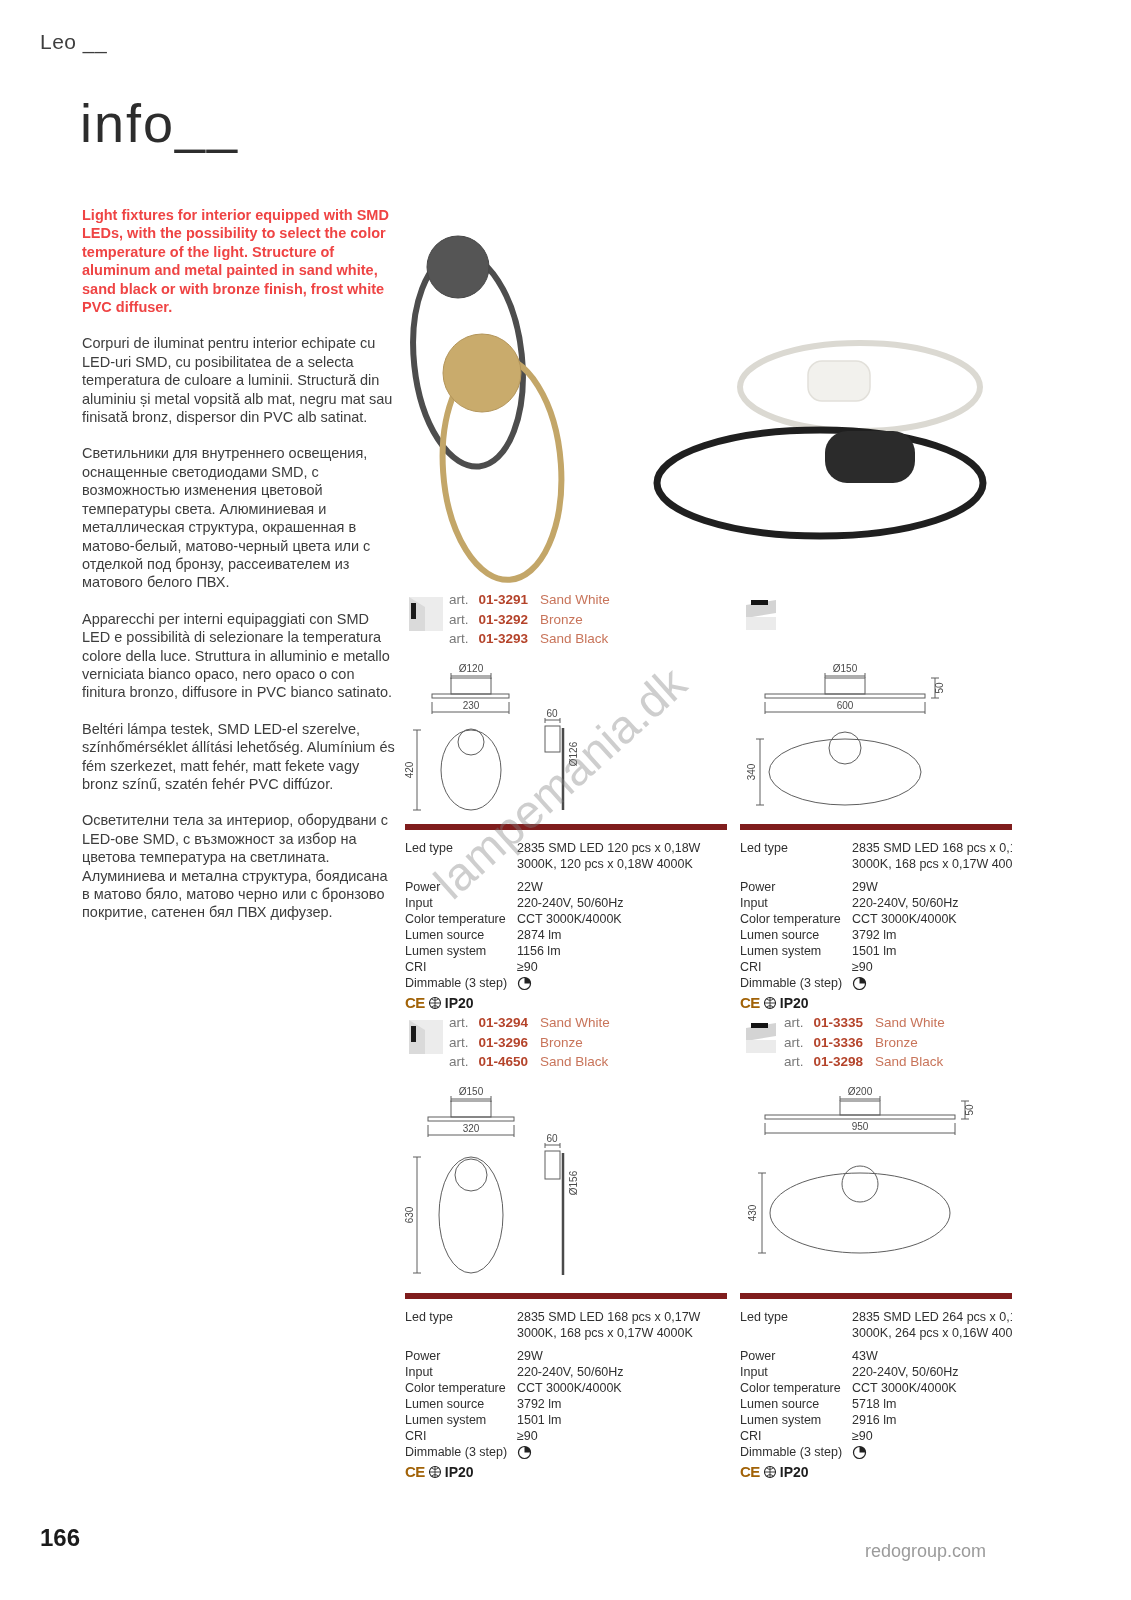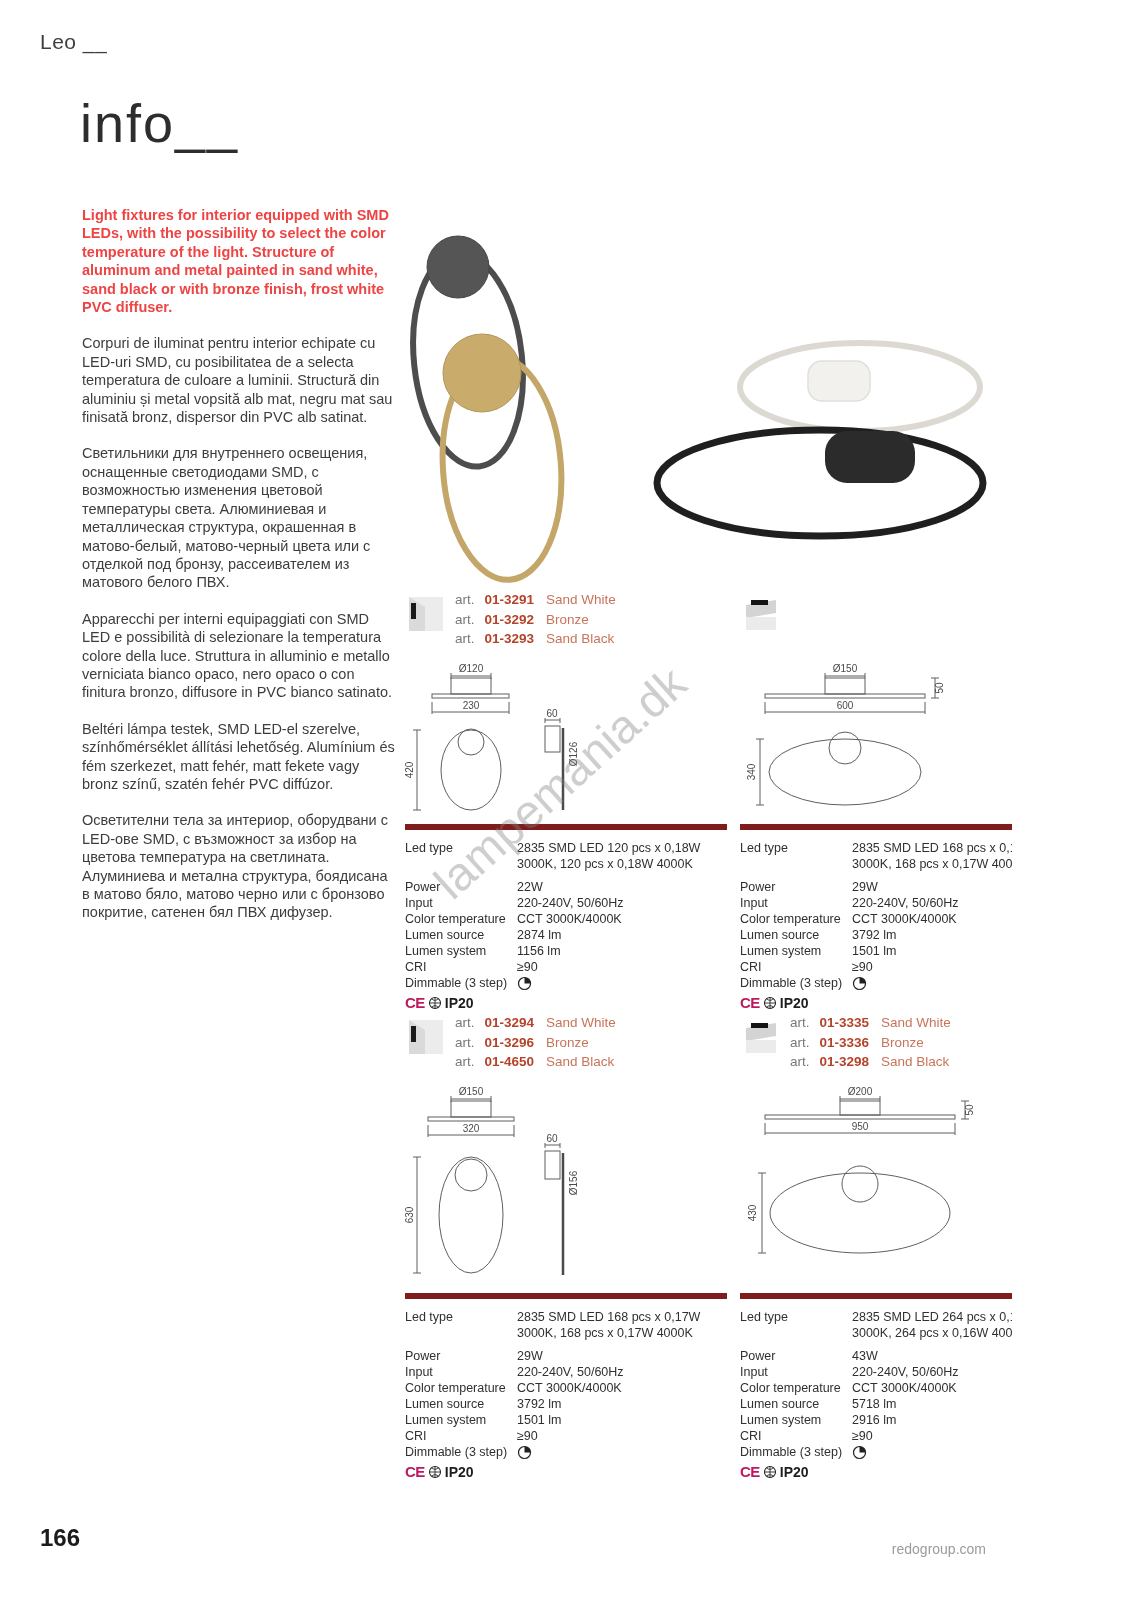--- a/index.html
+++ b/index.html
@@ -14,48 +14,48 @@
   .intro p.en { font-weight:bold; color:#ef4444; }
 
   .photo { position:absolute; }
 
   .product-block { position:absolute; width:322px; }
   #block1 { left:405px; top:590px; }
   #block2 { left:740px; top:590px; }
   #block3 { left:405px; top:1013px; }
   #block4 { left:740px; top:1013px; }
 
-  .art-section { display:flex; gap:8px; height:64px; }
+  .art-section { display:flex; gap:2px; height:64px; }
   .mount-icon { width:42px; height:42px; margin-top:3px; flex-shrink:0; }
   .art-row { font-size:13.5px; line-height:19.5px; white-space:nowrap; }
   .art-prefix { color:#787878; margin-right:10px; }
   .art-code { color:#b4432a; font-weight:bold; margin-right:12px; }
   .art-finish { color:#c8745a; }
 
   .drawing { display:block; margin-top:8px; }
   .drawing .ln { stroke:#5f5f5f; stroke-width:1; fill:none; }
   .drawing .bar { stroke:#4a4a4a; stroke-width:2.5; fill:none; }
   .drawing text { font-family:"Liberation Sans", sans-serif; font-size:10px; fill:#4a4a4a; }
 
   .spec-table { border-top:6px solid #7f1d1d; margin-top:12px; padding-top:10px; font-size:12.5px; color:#303030; }
   .spec-row { display:flex; line-height:16px; }
   .spec-label { width:112px; flex-shrink:0; }
   .spec-value { flex:1; }
   .spec-row.led { margin-bottom:7px; }
   .dim-row { display:flex; align-items:center; }
   .dim-row .spec-value { display:flex; align-items:center; }
   .cert-row { display:flex; align-items:center; gap:3px; margin-top:3px; }
-  .ce { font-weight:700; font-size:15px; color:#be185d; letter-spacing:-0.5px; }
+  .ce { font-weight:700; font-size:15px; color:#a16207; letter-spacing:-0.5px; }
   .ip { font-weight:700; font-size:14px; color:#1d1d1d; }
 
   .watermark { position:absolute; left:350px; top:755px; width:420px; text-align:center;
     transform:rotate(-42deg); font-size:47px; color:rgba(125,125,125,0.38); pointer-events:none; z-index:5; }
 
   .page-number { position:absolute; left:40px; top:1524px; font-size:24px; font-weight:bold; color:#1b1b1b; }
-  .website { position:absolute; right:26px; top:1541px; font-size:14px; color:#9b9b9b; }
+  .website { position:absolute; right:26px; top:1541px; font-size:18px; color:#9b9b9b; }
 </style>
 </head>
 <body>
 
 <div class="page">
 
   <div class="brand">Leo __</div>
   <div class="info-title">info__</div>
 
   <div class="intro">

